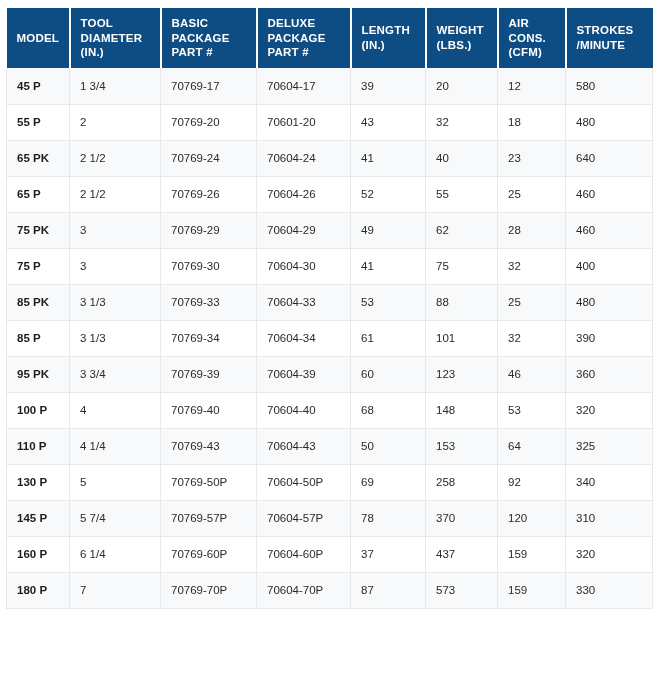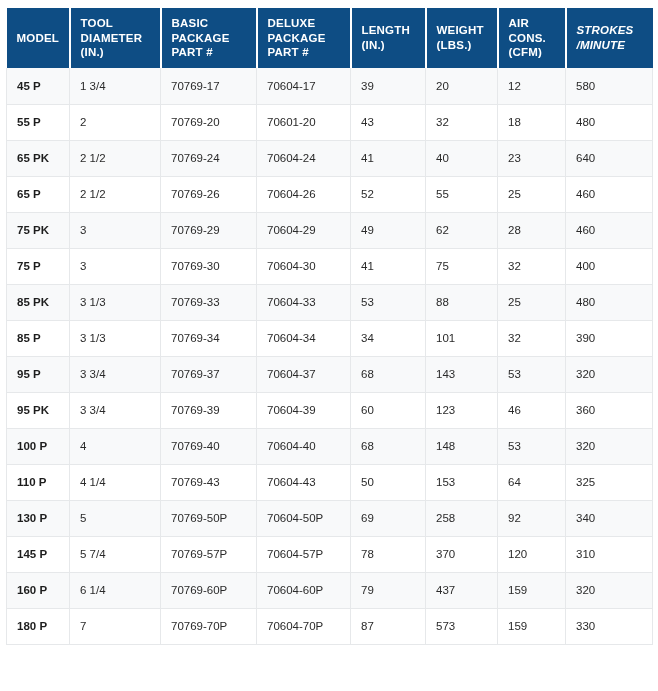--- a/index.html
+++ b/index.html
@@ -34,21 +34,20 @@
     text-align: left;
     vertical-align: middle;
     padding: 8px 0 8px 10px;
     height: 40px;
     border-right: 2px solid #ffffff;
     border-left: none;
     box-sizing: border-box;
   }
   table.spec-table thead th:last-child {
     border-right: none;
-    font-style: italic;
   }
   table.spec-table thead th .hdr-line {
     display: block;
     white-space: nowrap;
   }
   table.spec-table tbody td {
     font-size: 11.5px;
     color: #2a2a2a;
     padding: 0 0 0 10px;
     height: 36px;
@@ -207,34 +206,24 @@
           <td>53</td>
           <td>88</td>
           <td>25</td>
           <td>480</td>
         </tr>
         <tr>
           <td>85 P</td>
           <td>3 1/3</td>
           <td>70769-34</td>
           <td>70604-34</td>
-          <td>34</td>
+          <td>61</td>
           <td>101</td>
           <td>32</td>
           <td>390</td>
-        </tr>
-        <tr>
-          <td>95 P</td>
-          <td>3 3/4</td>
-          <td>70769-37</td>
-          <td>70604-37</td>
-          <td>68</td>
-          <td>143</td>
-          <td>53</td>
-          <td>320</td>
         </tr>
         <tr>
           <td>95 PK</td>
           <td>3 3/4</td>
           <td>70769-39</td>
           <td>70604-39</td>
           <td>60</td>
           <td>123</td>
           <td>46</td>
           <td>360</td>
@@ -277,21 +266,21 @@
           <td>78</td>
           <td>370</td>
           <td>120</td>
           <td>310</td>
         </tr>
         <tr>
           <td>160 P</td>
           <td>6 1/4</td>
           <td>70769-60P</td>
           <td>70604-60P</td>
-          <td>79</td>
+          <td>37</td>
           <td>437</td>
           <td>159</td>
           <td>320</td>
         </tr>
         <tr>
           <td>180 P</td>
           <td>7</td>
           <td>70769-70P</td>
           <td>70604-70P</td>
           <td>87</td>

